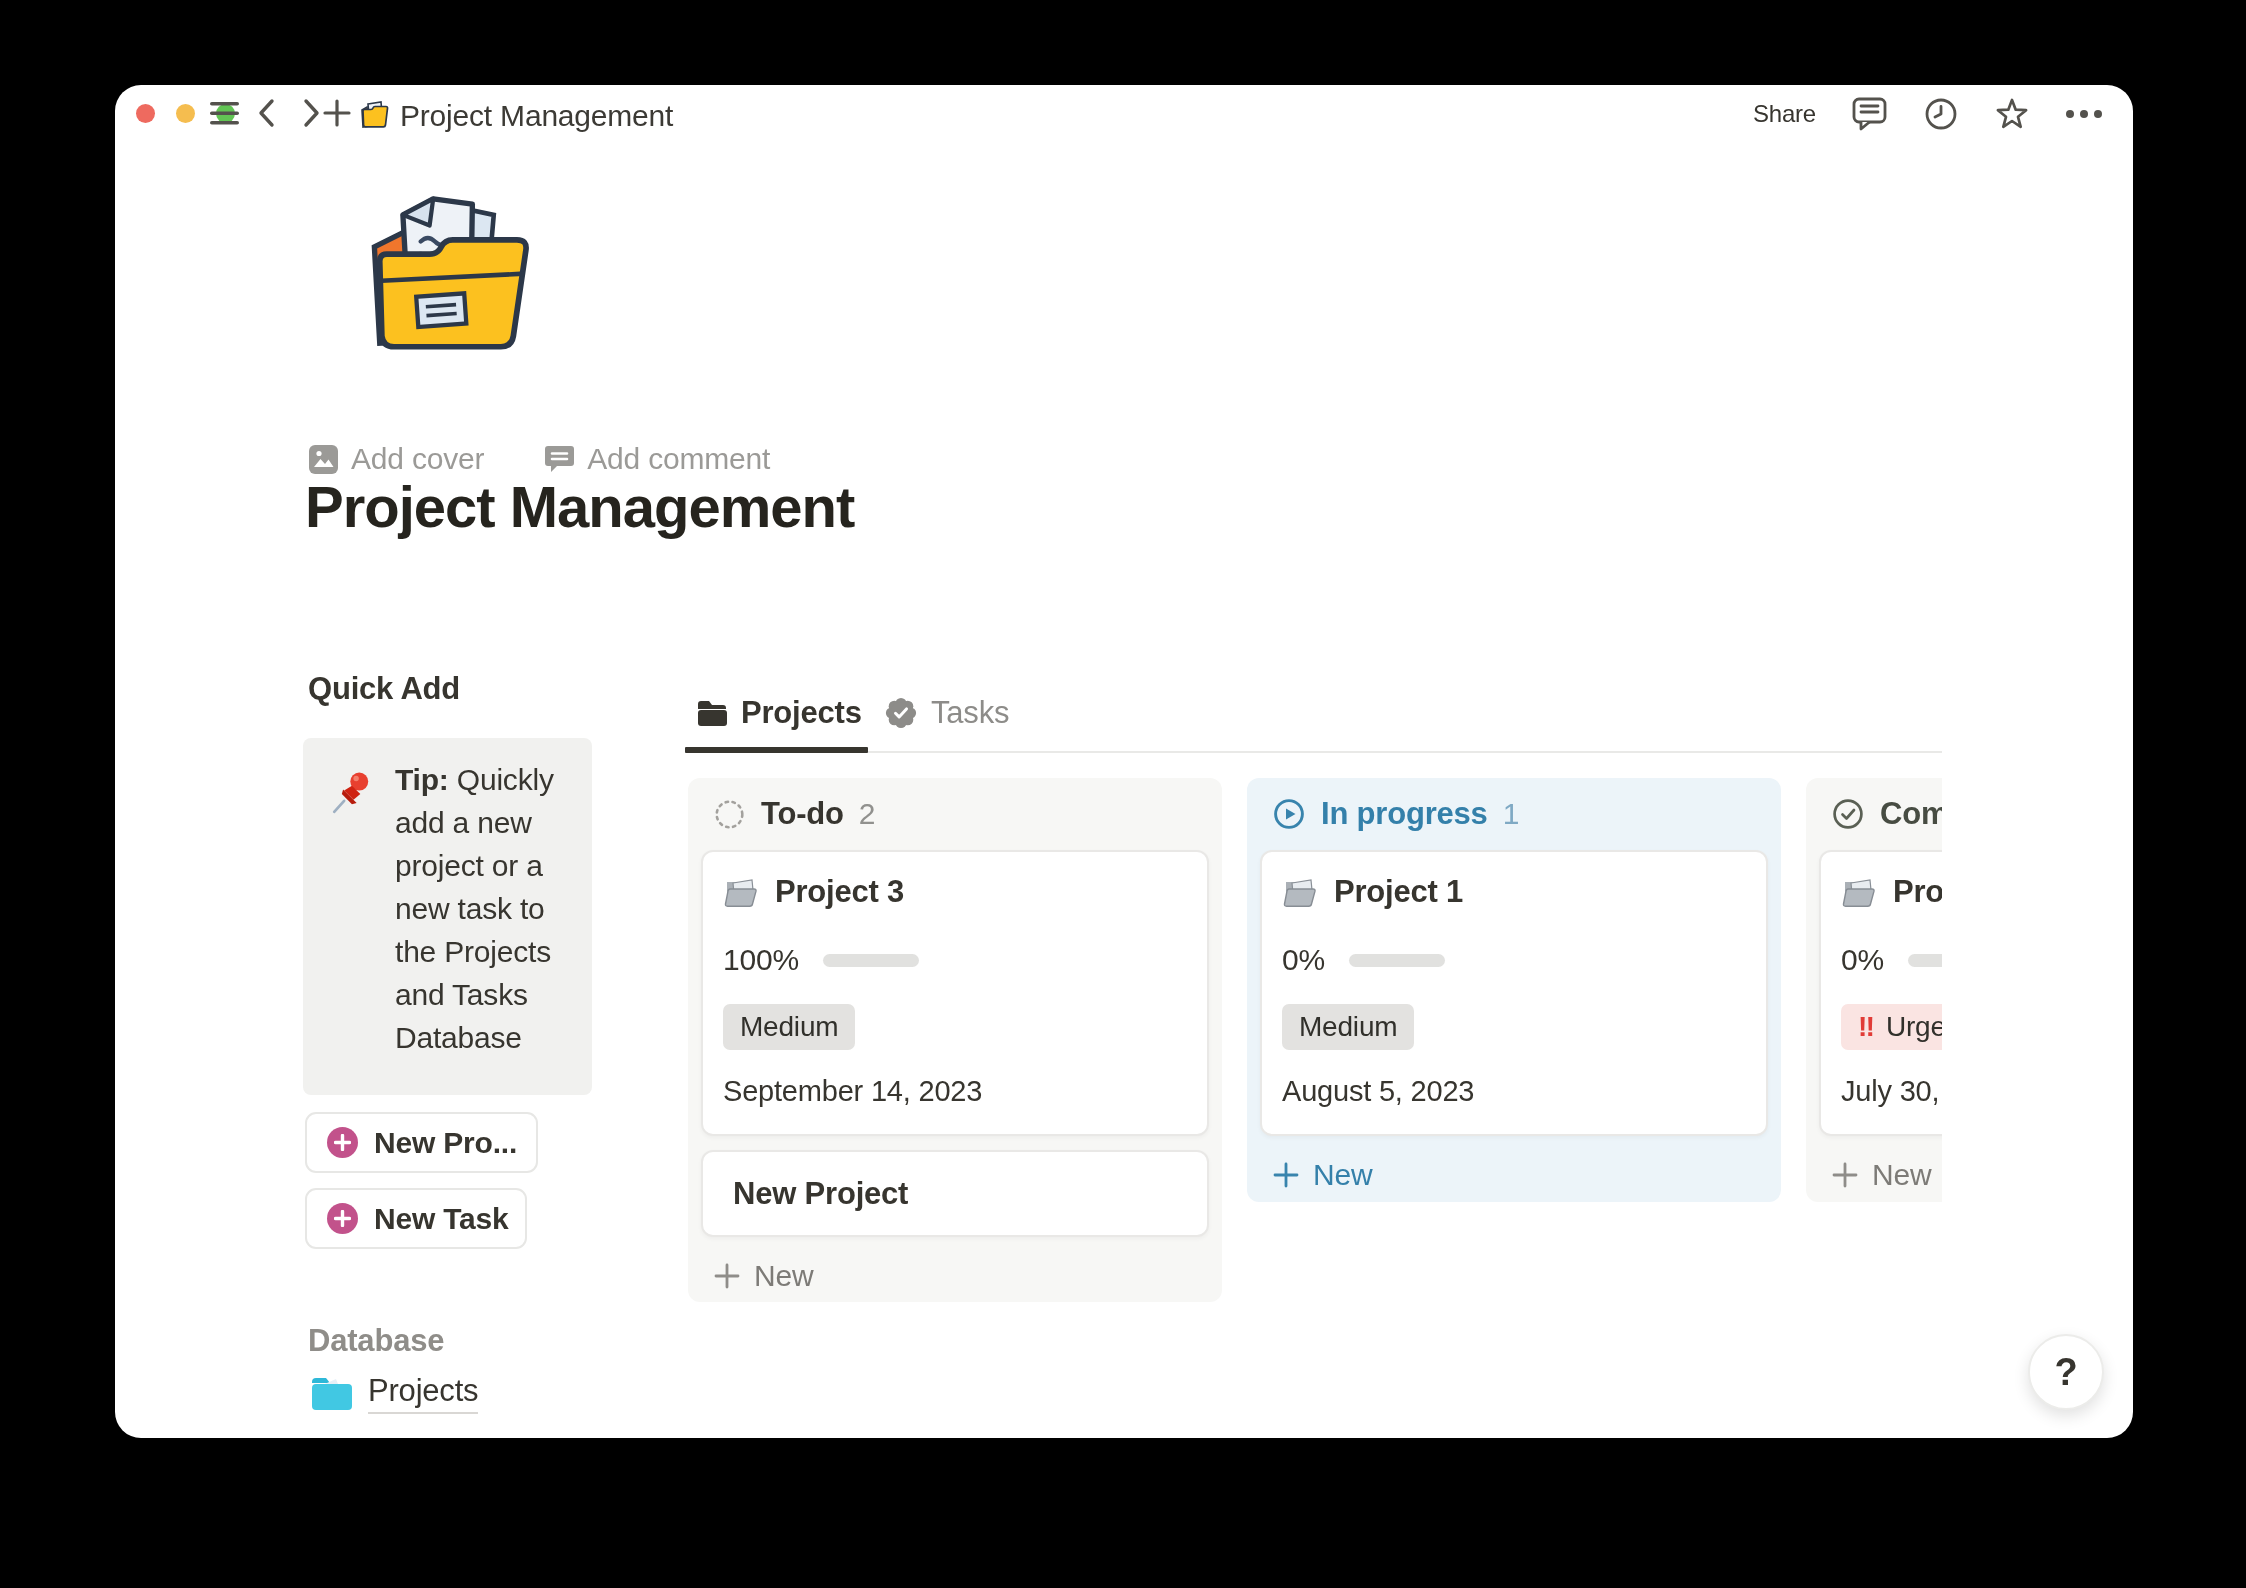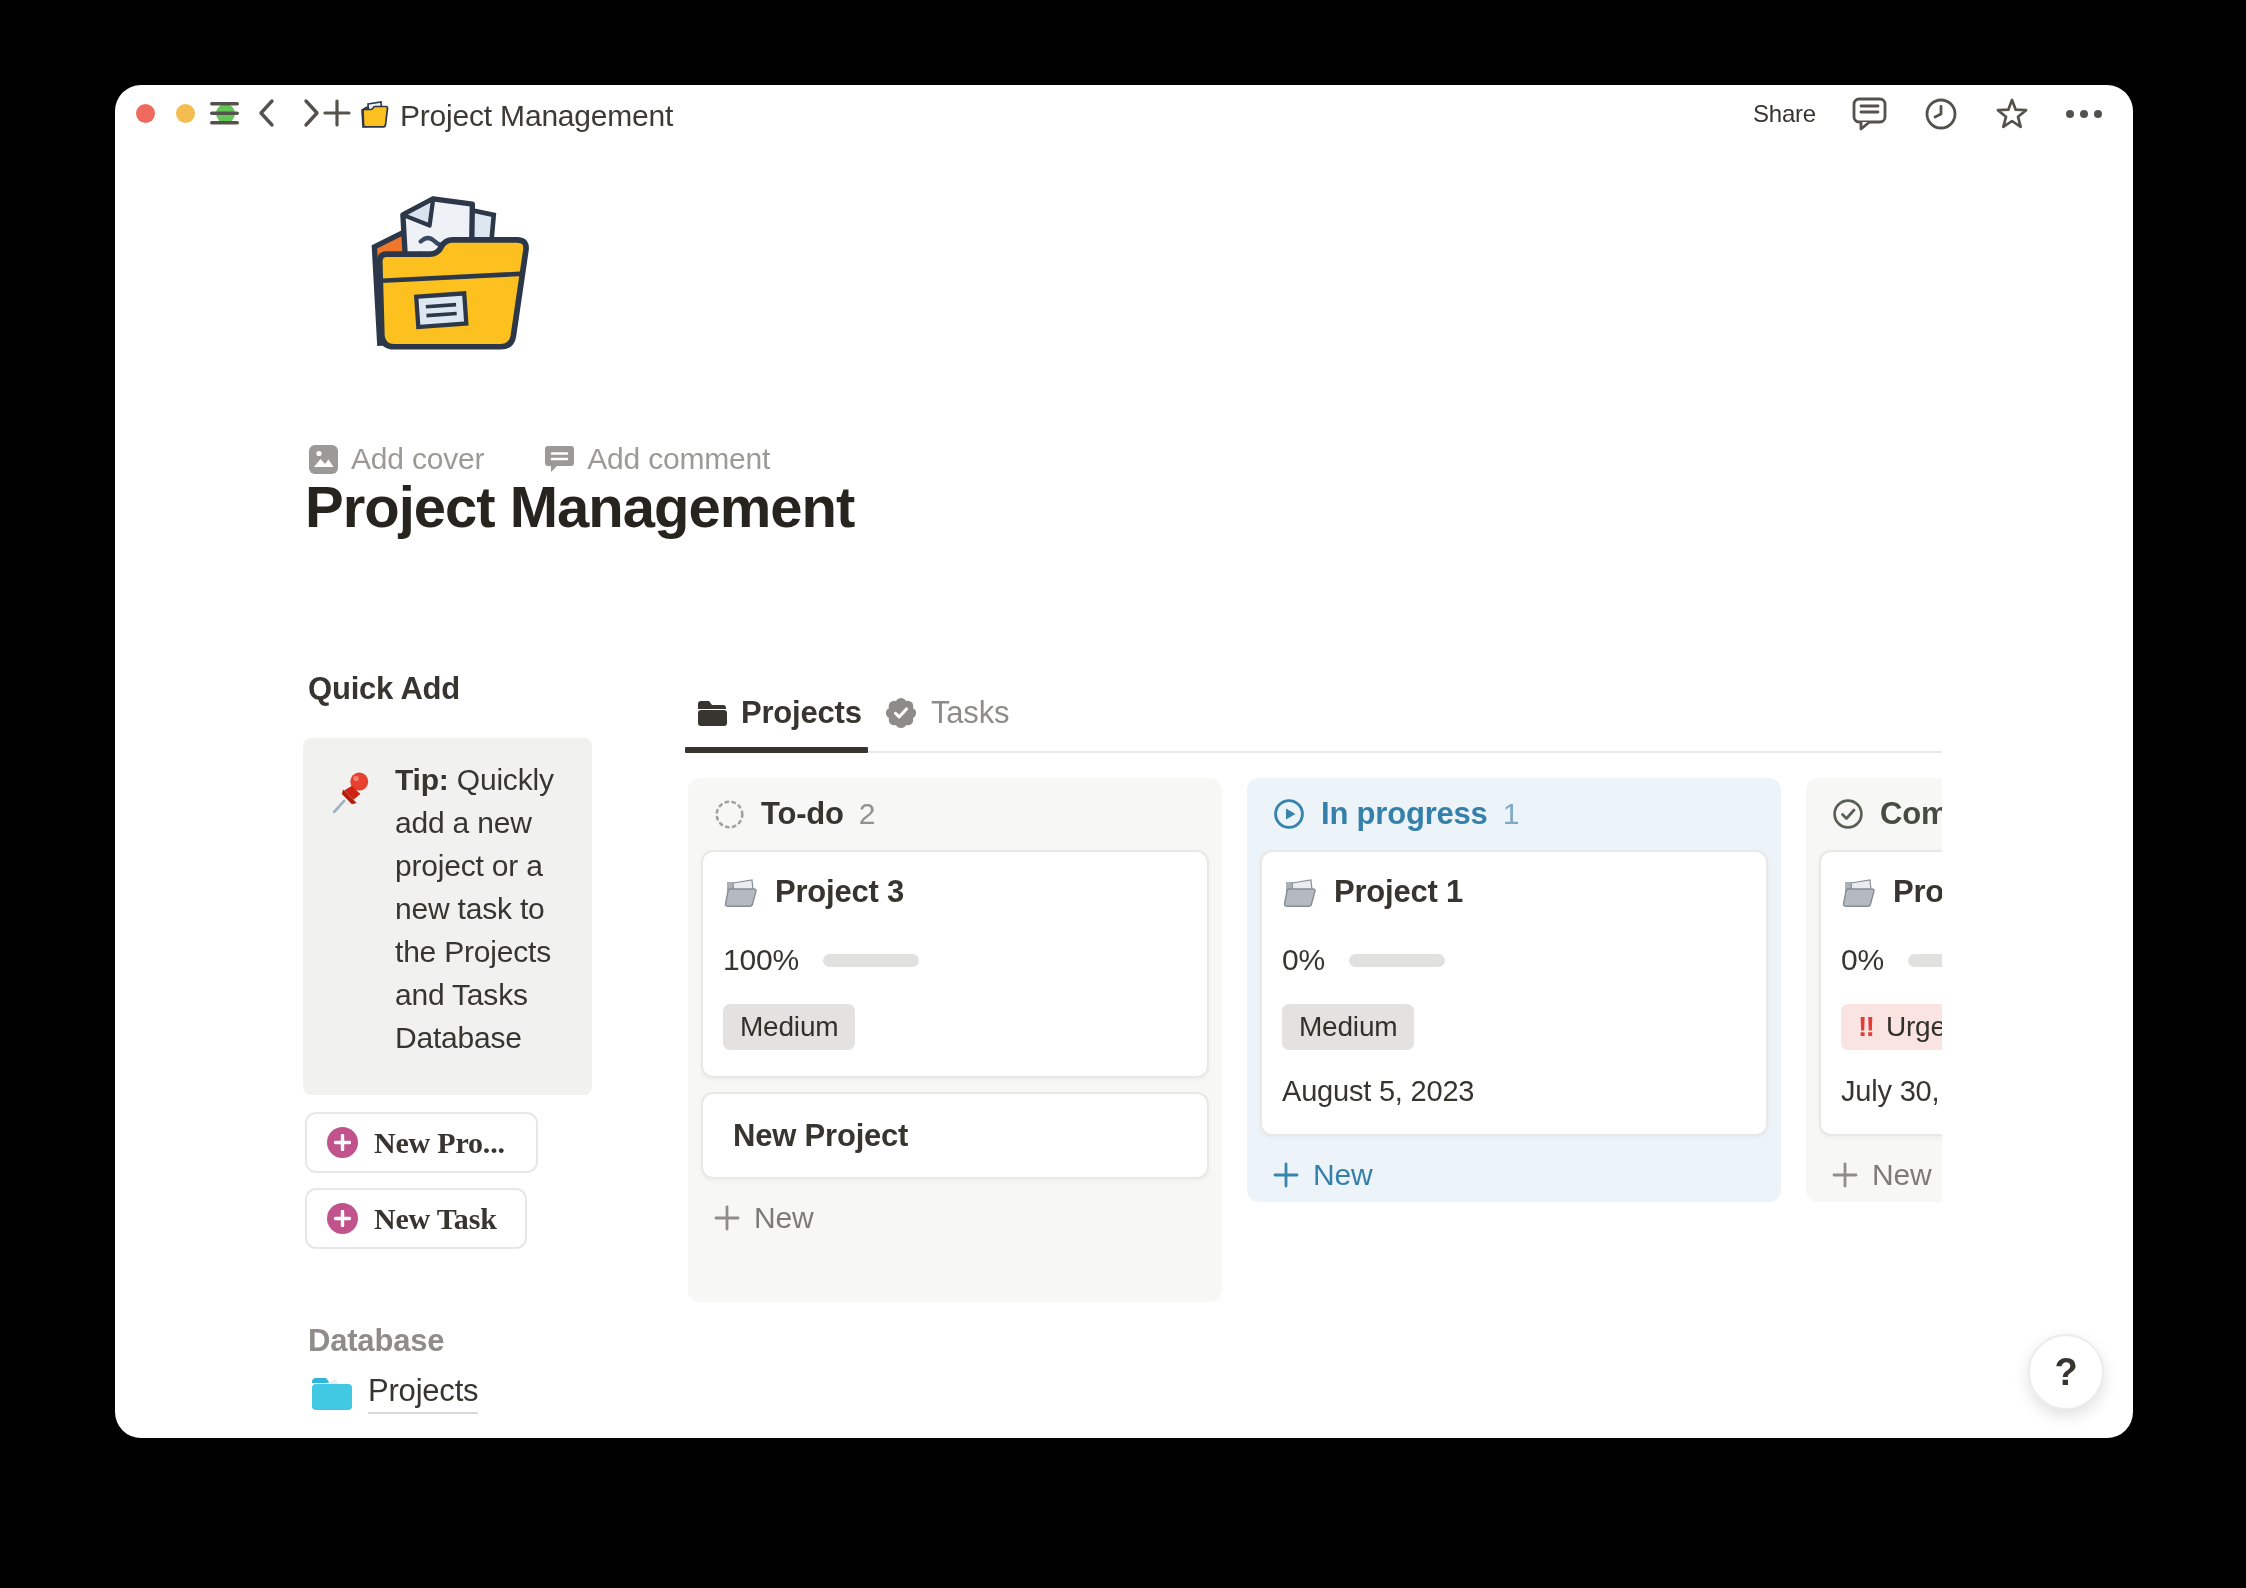--- a/index.html
+++ b/index.html
@@ -30,21 +30,21 @@
   #add-comment-group{margin-left:60px;display:flex;align-items:center;}
   #page-title{position:absolute;left:190px;top:388px;font-size:58px;font-weight:700;letter-spacing:-1px;color:#26241e;}
 
   
   #quick-add-heading{position:absolute;left:193px;top:586px;font-size:31px;font-weight:700;}
   #tip-callout{position:absolute;left:188px;top:653px;width:289px;height:357px;background:#f1f1ef;border-radius:8px;}
   #tip-pin{position:absolute;left:26px;top:30px;}
   #tip-text{position:absolute;left:92px;top:20px;width:182px;font-size:30px;line-height:43px;color:#37352f;}
   #tip-text b{font-weight:700;}
   .rail-btn{position:absolute;left:190px;height:61px;background:#fff;border:2px solid #e7e7e5;border-radius:11px;
-    display:flex;align-items:center;box-sizing:border-box;padding-left:20px;cursor:default;font-family:Liberation Serif, serif;}
+    display:flex;align-items:center;box-sizing:border-box;padding-left:20px;cursor:default;}
   #btn-new-project{top:1027px;width:233px;}
   #btn-new-task{top:1103px;width:222px;}
   .plus-circle{width:31px;height:31px;border-radius:50%;background:#c2528b;color:#fff;display:flex;align-items:center;justify-content:center;
     font-size:26px;font-weight:700;line-height:1;}
   .rail-btn .lbl{margin-left:16px;font-size:30px;font-weight:600;color:#37352f;white-space:nowrap;}
   #database-heading{position:absolute;left:193px;top:1238px;font-size:31px;font-weight:700;color:#8f8d89;}
   #database-link-row{position:absolute;left:195px;top:1288px;display:flex;align-items:center;}
   #database-link{margin-left:14px;font-size:31px;font-weight:500;color:#37352f;border-bottom:2px solid #d9d7d4;padding-bottom:3px;}
 
   
@@ -306,20 +306,21 @@
           </span>
           <span class="card-title">Project 3</span>
         </div>
         <div class="progress-row">
           <span class="progress-label">100%</span>
           <span class="progress-track"><span class="progress-fill" style="width: 100%;"></span></span>
         </div>
         <div class="chip-row"><span class="chip">
               <span>Medium</span>
             </span></div>
+        <div class="date-row">September 14, 2023</div>
       </div>
 
       <div class="card simple">
         <span class="card-title">New Project</span>
       </div>
 
       <div class="add-new-row">
         <svg width="26" height="26" viewBox="0 0 26 26">
             <path d="M13 2 V24 M2 13 H24" stroke="#8f8d89" stroke-width="2.8" stroke-linecap="round"></path>
           </svg>

